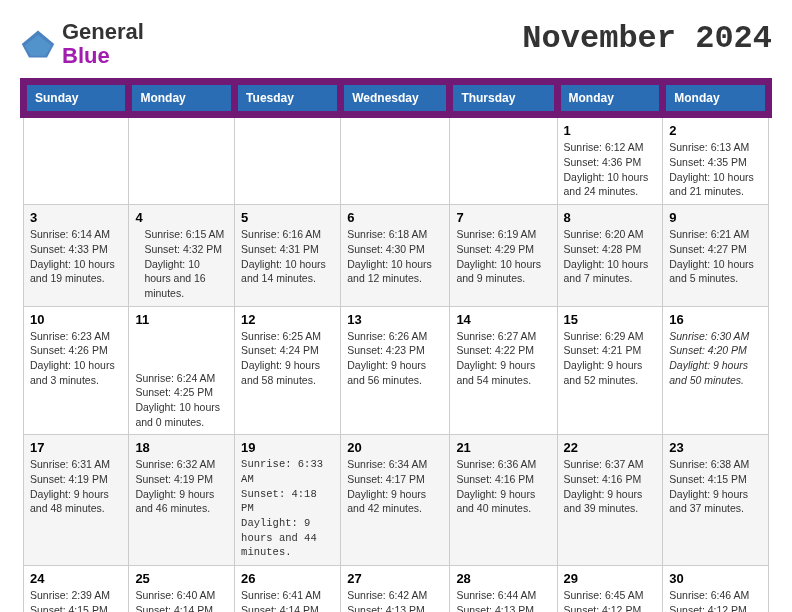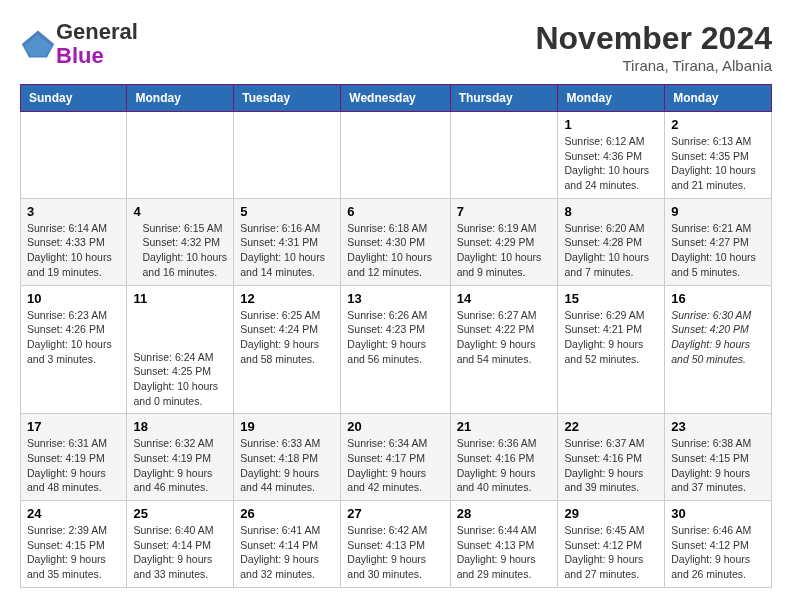--- a/index.html
+++ b/index.html
@@ -12,34 +12,35 @@
     }
     .header {
       display: flex;
       justify-content: space-between;
       align-items: flex-start;
       margin-bottom: 10px;
     }
     .logo {
       display: flex;
       align-items: center;
+      gap: 6px;
     }
     .logo-text {
       font-size: 22px;
       font-weight: bold;
       line-height: 1.1;
     }
     .logo-text span.general { color: #333; }
     .logo-text span.blue { color: #a21caf; }
     .logo-icon {
       width: 36px;
       height: 36px;
     }
     .title-area {
-      text-align: right;
+      font-family: Liberation Mono, monospace;
     }
     .month-title {
       font-size: 32px;
       font-weight: bold;
       color: #333;
     }
     .location {
       font-size: 15px;
       color: #555;
     }
@@ -48,21 +49,21 @@
       border-collapse: collapse;
       font-size: 11px;
     }
     thead tr th {
       background-color: #2a6db5;
       color: #fff;
       text-align: left;
       padding: 6px 8px;
       font-size: 12px;
       font-weight: bold;
-      border: 1px solid #701a75;
+      border: 7px solid #701a75;
     }
     tbody tr td {
       border: 1px solid #ccc;
       vertical-align: top;
       padding: 5px 6px;
       height: 80px;
       width: 113px;
       background: #fff;
     }
     tbody tr:nth-child(even) td {
@@ -92,21 +93,20 @@
       <polygon points="20,5 38,20 30,35 10,35 2,20" fill="#2a6db5" opacity="0.85"></polygon>
       <polygon points="20,10 35,22 28,33 12,33 5,22" fill="#5a9fd4" opacity="0.6"></polygon>
     </svg>
     <div class="logo-text">
       <span class="general">General</span><br>
       <span class="blue">Blue</span>
     </div>
   </div>
   <div class="title-area">
     <div class="month-title">November 2024</div>
-    <div class="location">Tirana, Tirana, Albania</div>
   </div>
 </div>
 
 <table>
   <thead>
     <tr>
     <th>Sunday</th>
         <th>Monday</th>
         <th>Tuesday</th>
         <th>Wednesday</th>
@@ -231,21 +231,21 @@
 Daylight: 9 hours and 48 minutes.</div>
         </td>
         <td>
           <span class="day-num">18</span>
           <div class="day-info" style="white-space: pre-line;">Sunrise: 6:32 AM
 Sunset: 4:19 PM
 Daylight: 9 hours and 46 minutes.</div>
         </td>
         <td>
           <span class="day-num">19</span>
-          <div class="day-info" style="white-space: pre-line;">Sunrise: 6:33 AM
+          <div class="day-info" style="white-space: pre-line; font-family: Liberation Mono, monospace;">Sunrise: 6:33 AM
 Sunset: 4:18 PM
 Daylight: 9 hours and 44 minutes.</div>
         </td>
         <td>
           <span class="day-num">20</span>
           <div class="day-info" style="white-space: pre-line;">Sunrise: 6:34 AM
 Sunset: 4:17 PM
 Daylight: 9 hours and 42 minutes.</div>
         </td>
         <td>

